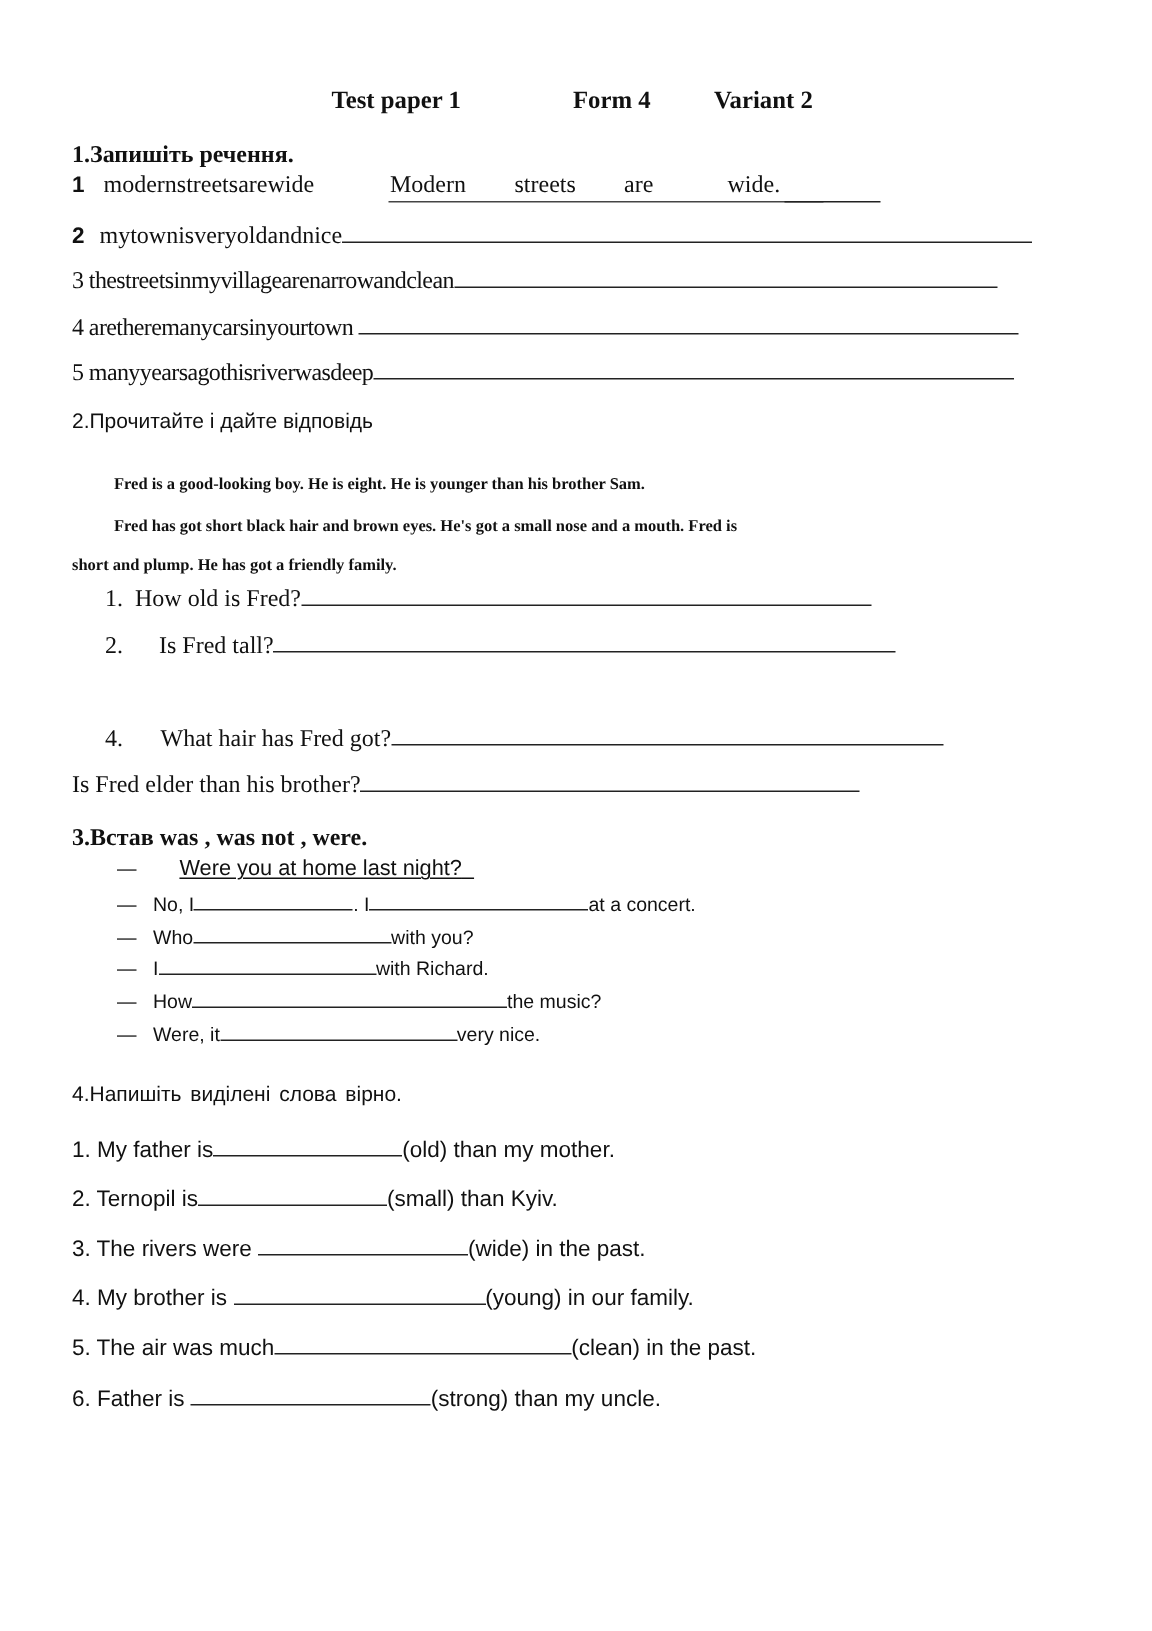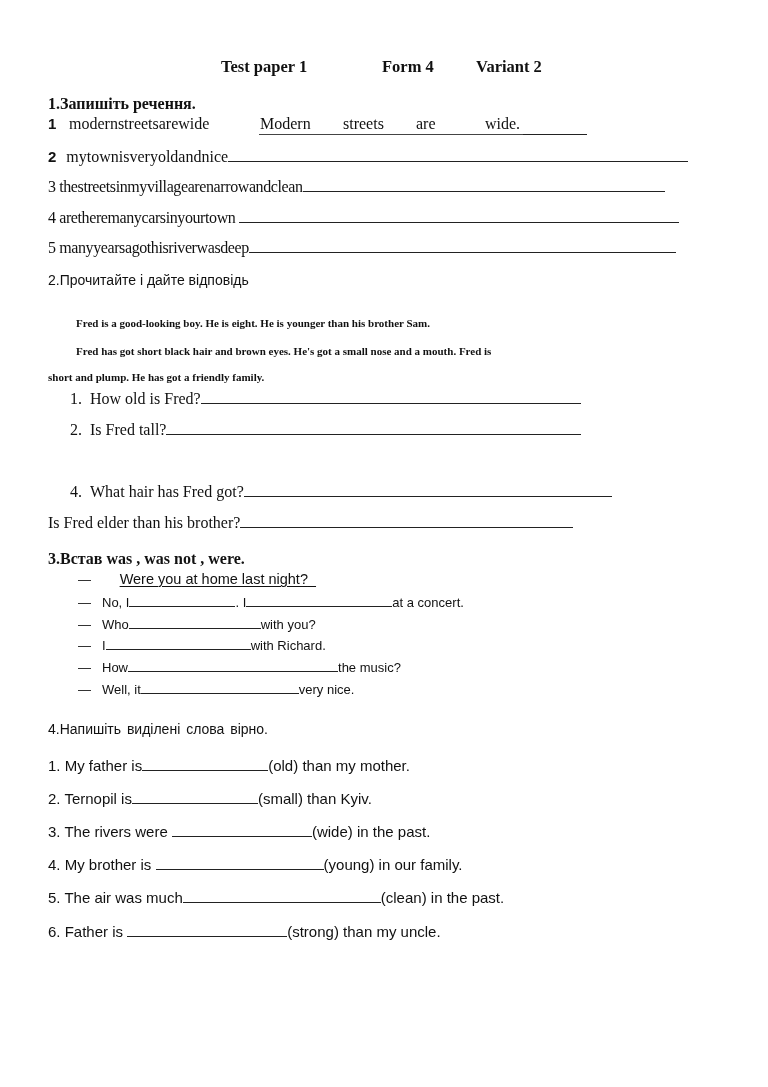--- a/index.html
+++ b/index.html
@@ -75,25 +75,25 @@
   <div class="abs serif passage" style="top:310px;left:76px">Fred is a good-looking boy. He is eight. He is younger than his brother Sam.</div>
   <div class="abs serif passage" style="top:338px;left:76px">Fred has got short black hair and brown eyes. He's got a small nose and a mouth. Fred is</div>
   <div class="abs serif passage" style="top:364px;left:48px">short and plump. He has got a friendly family.</div>
 
   <div class="abs serif line16" style="top:389px;left:70px">
     <span>1.</span>
     <span style="margin-left:4px">How old is Fred?</span><span class="blank" style="width:380px"></span>
   </div>
   <div class="abs serif line16" style="top:420px;left:70px">
     <span>2.</span>
-    <span style="margin-left:4px">Is Fred tall?</span><span class="blank" style="width:415px"></span>
+    <span style="margin-left:20px">Is Fred tall?</span><span class="blank" style="width:415px"></span>
   </div>
   <div class="abs serif line16" style="top:482px;left:70px">
     <span>4.</span>
-    <span style="margin-left:4px">What hair has Fred got?</span><span class="blank" style="width:368px"></span>
+    <span style="margin-left:21px">What hair has Fred got?</span><span class="blank" style="width:368px"></span>
   </div>
   <div class="abs serif line16" style="top:513px;left:48px">
     <span>Is Fred elder than his brother?</span><span class="blank" style="width:333px"></span>
   </div>
 
   <div class="abs serif h-serif" style="top:550px;left:48px">3.Встав was , was not  , were.</div>
 
   <div class="abs sans q-sans" style="top:571px;left:78px">
     <span class="dash">—</span>
     <span class="ul" style="margin-left:10px;font-size:14.5px;"><span>Were you at home last night?</span>&nbsp;&nbsp;</span>
@@ -105,21 +105,21 @@
   <div class="abs sans q-sans" style="top:617px;left:78px">
     <span class="dash" style="width:24px">—</span><span>Who</span><span class="blank" style="width:132px;height:11px"></span><span>with you?</span>
   </div>
   <div class="abs sans q-sans" style="top:638px;left:78px">
     <span class="dash" style="width:24px">—</span><span>I</span><span class="blank" style="width:145px;height:11px"></span><span>with Richard.</span>
   </div>
   <div class="abs sans q-sans" style="top:660px;left:78px">
     <span class="dash" style="width:24px">—</span><span>How</span><span class="blank" style="width:210px;height:11px"></span><span>the music?</span>
   </div>
   <div class="abs sans q-sans" style="top:682px;left:78px">
-    <span class="dash" style="width:24px">—</span><span>Well, it</span><span class="blank" style="width:158px;height:11px"></span><span>very nice.</span>
+    <span class="dash" style="width:24px">—</span><span>Were, it</span><span class="blank" style="width:158px;height:11px"></span><span>very nice.</span>
   </div>
 
   <div class="abs calib h-sans" style="top:721px;left:48px;word-spacing:2px">4.Напишіть виділені  слова  вірно.</div>
 
   <div class="abs calib q4" style="top:757px;left:48px">
     <span>1. My father is</span><span class="blank" style="width:126px;height:13px"></span><span>(old) than my mother.</span>
   </div>
   <div class="abs calib q4" style="top:790px;left:48px">
     <span>2. Ternopil is</span><span class="blank" style="width:126px;height:13px"></span><span>(small) than Kyiv.</span>
   </div>

